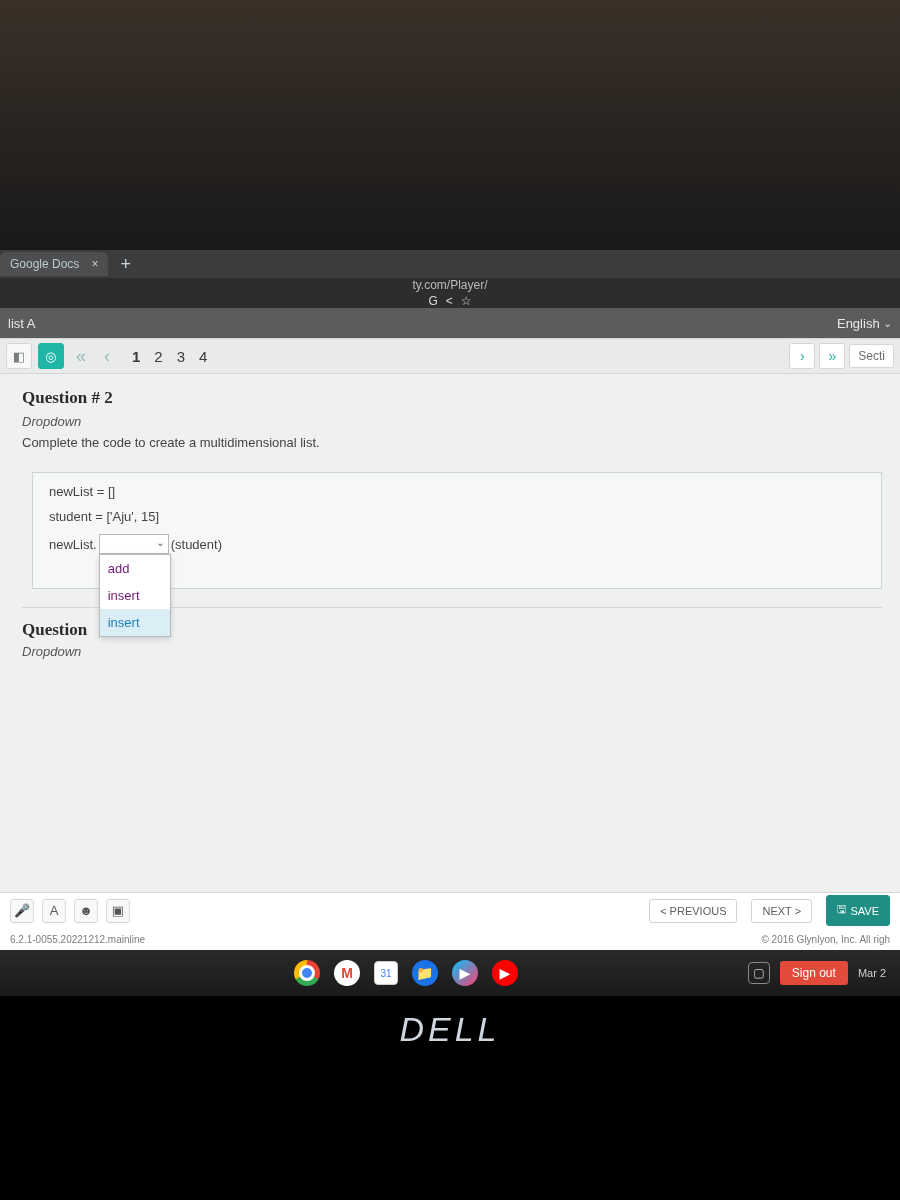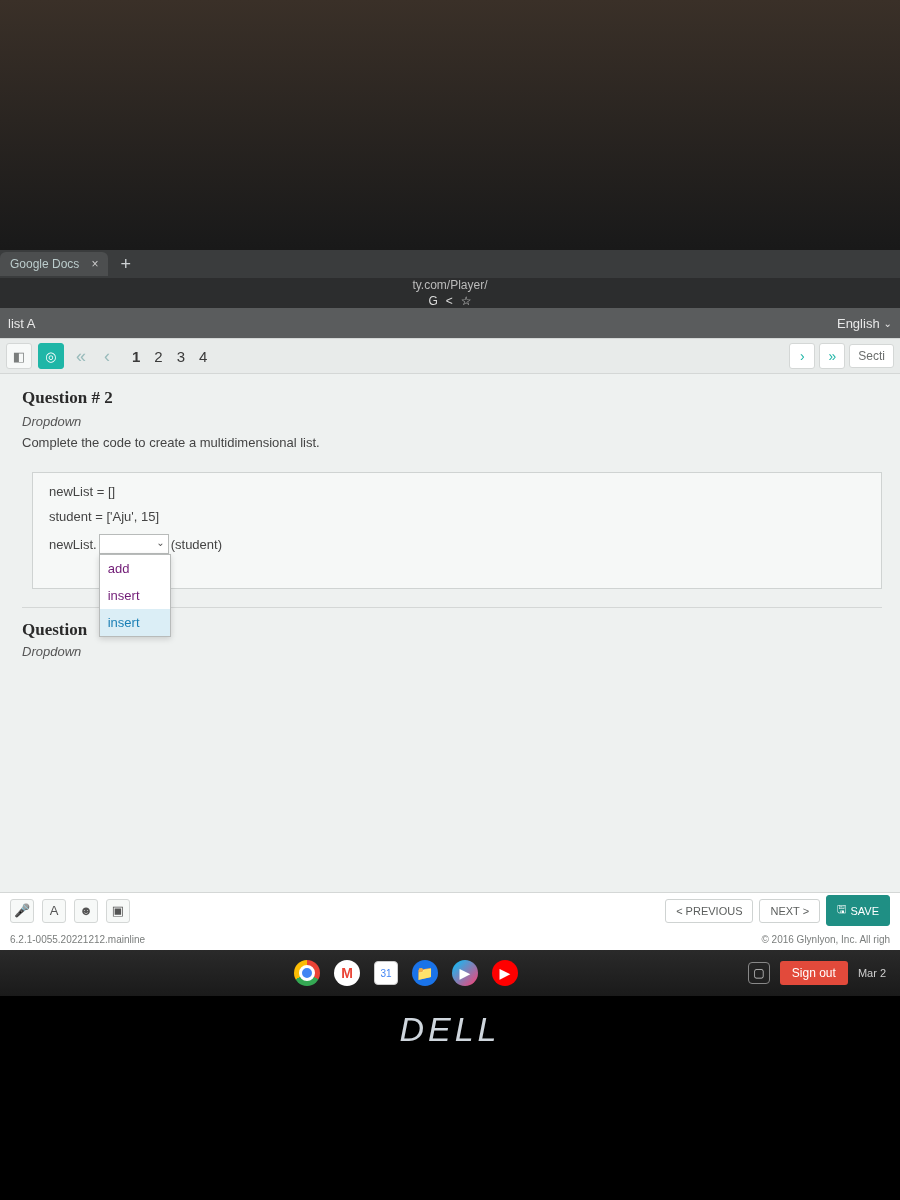--- a/index.html
+++ b/index.html
@@ -83,21 +83,21 @@
   .q2blockhead { font-size:17px; font-weight:bold; color:#2a2a2a; font-family: Georgia, serif;}
   .q2sub { font-style:italic; color:#555; font-size:13px; margin-top:4px;}
 
   
   .actionbar {
     height:36px; background:#fff; border-top:1px solid #d4d7d6;
     display:flex; align-items:center; justify-content:space-between; padding:0 10px;
   }
   .toolicons { display:flex; gap:8px; align-items:center; }
   .toolicon { width:24px; height:24px; border:1px solid #d4d7d6; border-radius:3px; display:flex; align-items:center; justify-content:center; font-size:13px; color:#555; background:#f7f9f8;}
-  .navbtns { display:flex; gap:6px; align-items:center; }
+  .navbtns { display:flex; gap:14px; align-items:center; }
   .btn { border:1px solid #cfd3d2; background:#fff; color:#5b5e5d; font-size:11px; padding:5px 10px; border-radius:3px; cursor:pointer;}
   .btn.save { background:#1f8f84; color:#fff; border-color:#1f8f84; display:flex; align-items:center; gap:4px;}
   .verrow { height:22px; display:flex; justify-content:space-between; align-items:center; padding:0 10px; font-size:10px; color:#7a7d7c; background:#fff;}
   .copy { color:#7a7d7c; }
 
   
   .shelf {
     position:absolute; bottom:0; left:0; width:900px; height:46px;
     background:linear-gradient(180deg,#2a2a2a,#1a1a1a);
     display:flex; align-items:center; justify-content:space-between; padding:0 14px;

